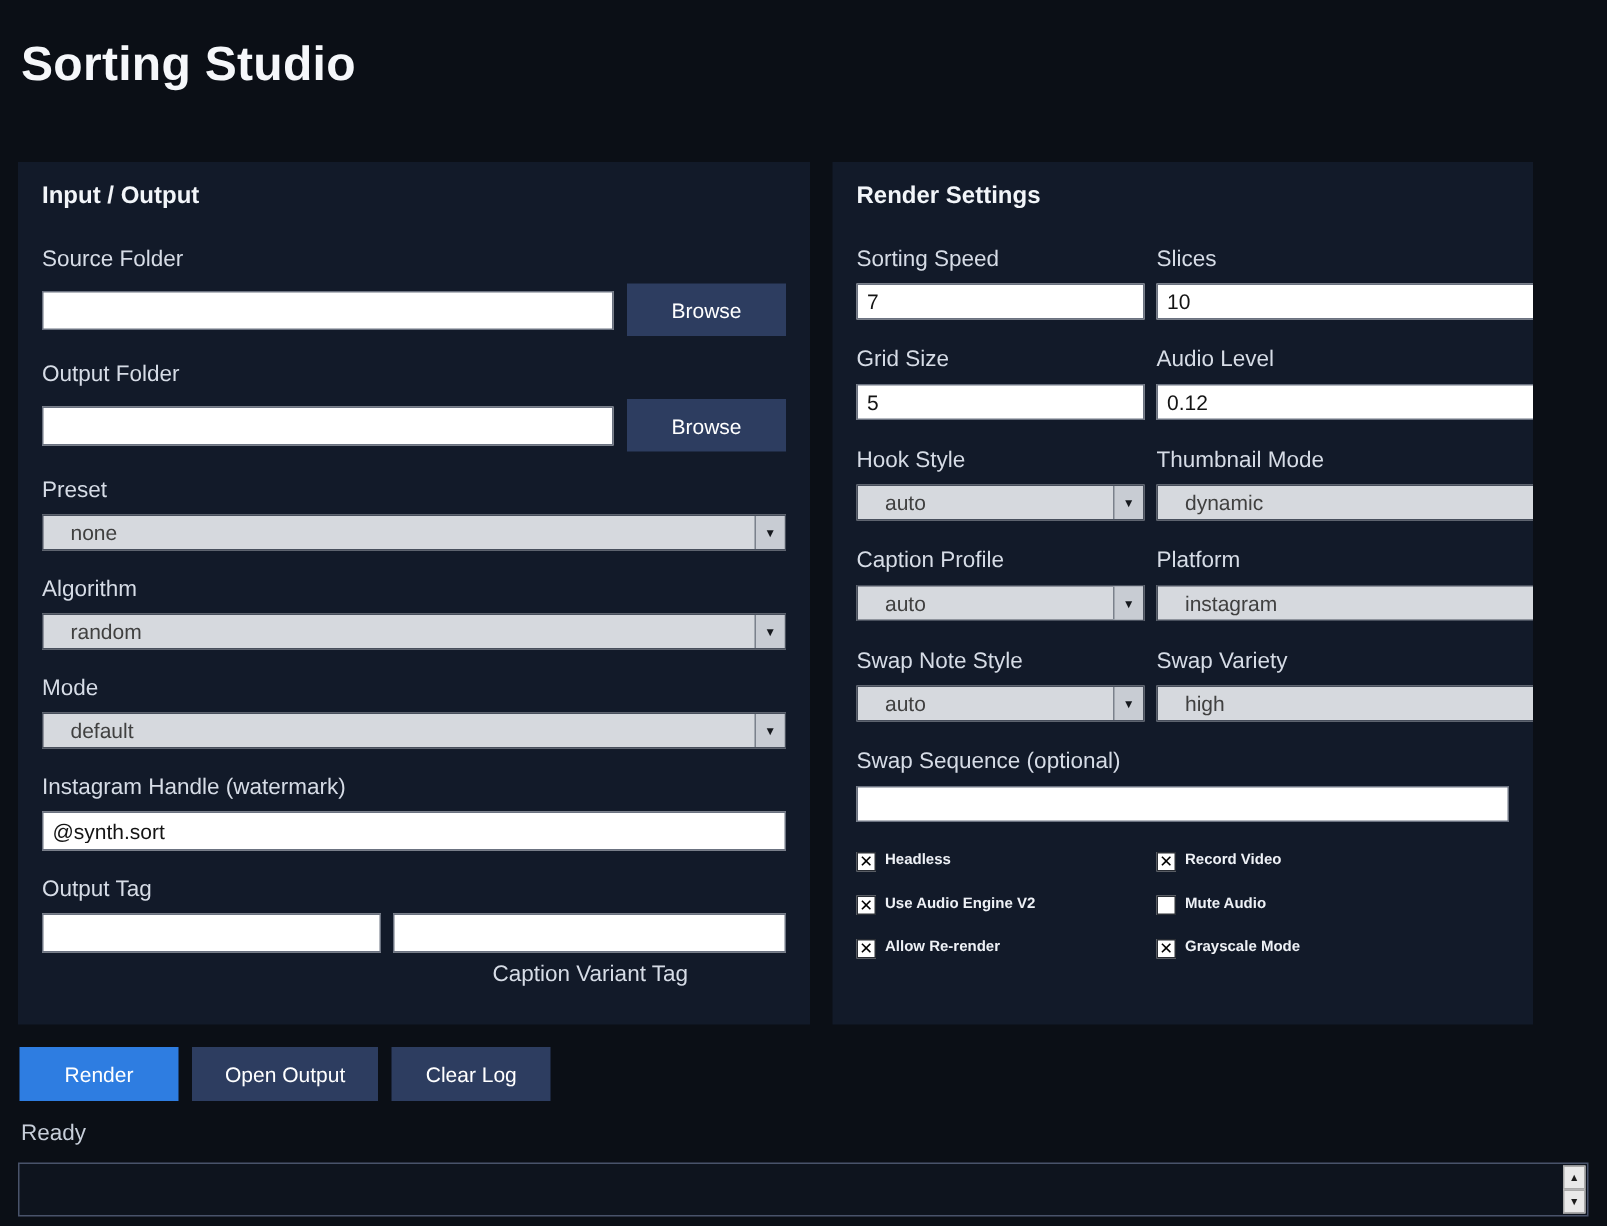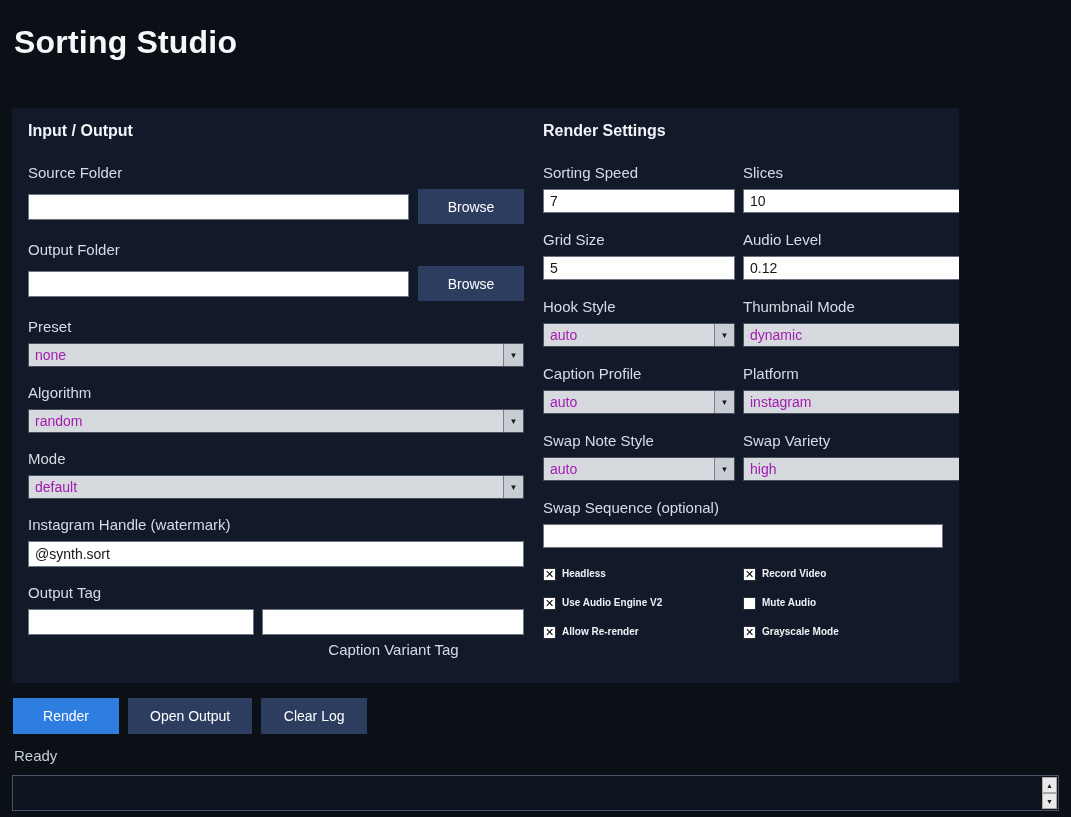--- a/index.html
+++ b/index.html
@@ -22,21 +22,21 @@
     font-size: 15px; color: #8b95a6;
   }
 
   .panel {
     position: absolute; top: 108px; bottom: 134px;
     background: #121a29;
     padding: 14px 16px;
     overflow: hidden;
   }
   .panel-io { left: 12px; width: 528px; }
-  .panel-render { left: 527px; width: 432px; }
+  .panel-render { left: 555px; width: 467px; }
 
   .panel-title { font-size: 16px; font-weight: 700; color: #f2f5f9; margin-bottom: 24px; }
 
   .field-label { display: block; font-size: 15px; color: #d6dce6; margin-bottom: 7px; line-height: 18px; }
 
   .entry {
     display: block; width: 100%;
     height: 26px;
     background: #ffffff; color: #141414;
     border: 1px solid #6b7280;
@@ -62,22 +62,22 @@
   }
 
   .combo {
     display: flex; align-items: stretch;
     width: 100%; height: 24px;
     background: #d6d9de;
     border: 1px solid #484f5c;
     cursor: default;
   }
   .combo-text {
-    flex: 1; font-size: 14px; color: #a21caf;
-    padding: 2px 6px; line-height: 19px;
+    flex: 1; font-size: 14px; color: #404040;
+    padding: 2px 18px; line-height: 19px;
     overflow: hidden; white-space: nowrap;
   }
   .combo-arrow {
     width: 20px;
     background: #c8ccd3;
     border-left: 1px solid #7b818c;
     display: flex; align-items: center; justify-content: center;
     font-size: 8px; color: #15181d;
   }
 

